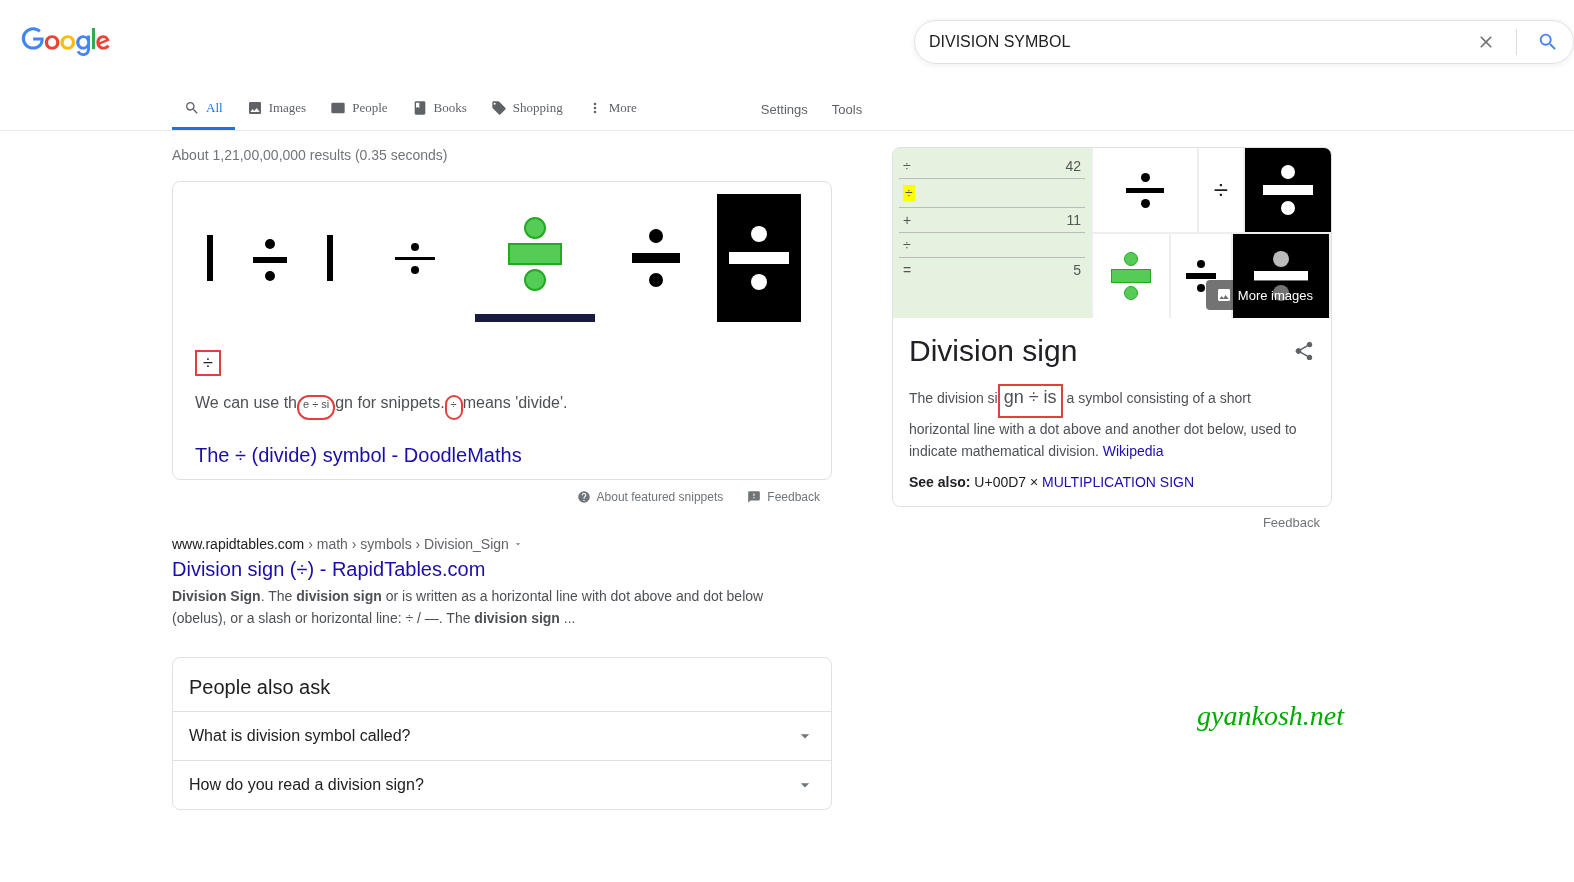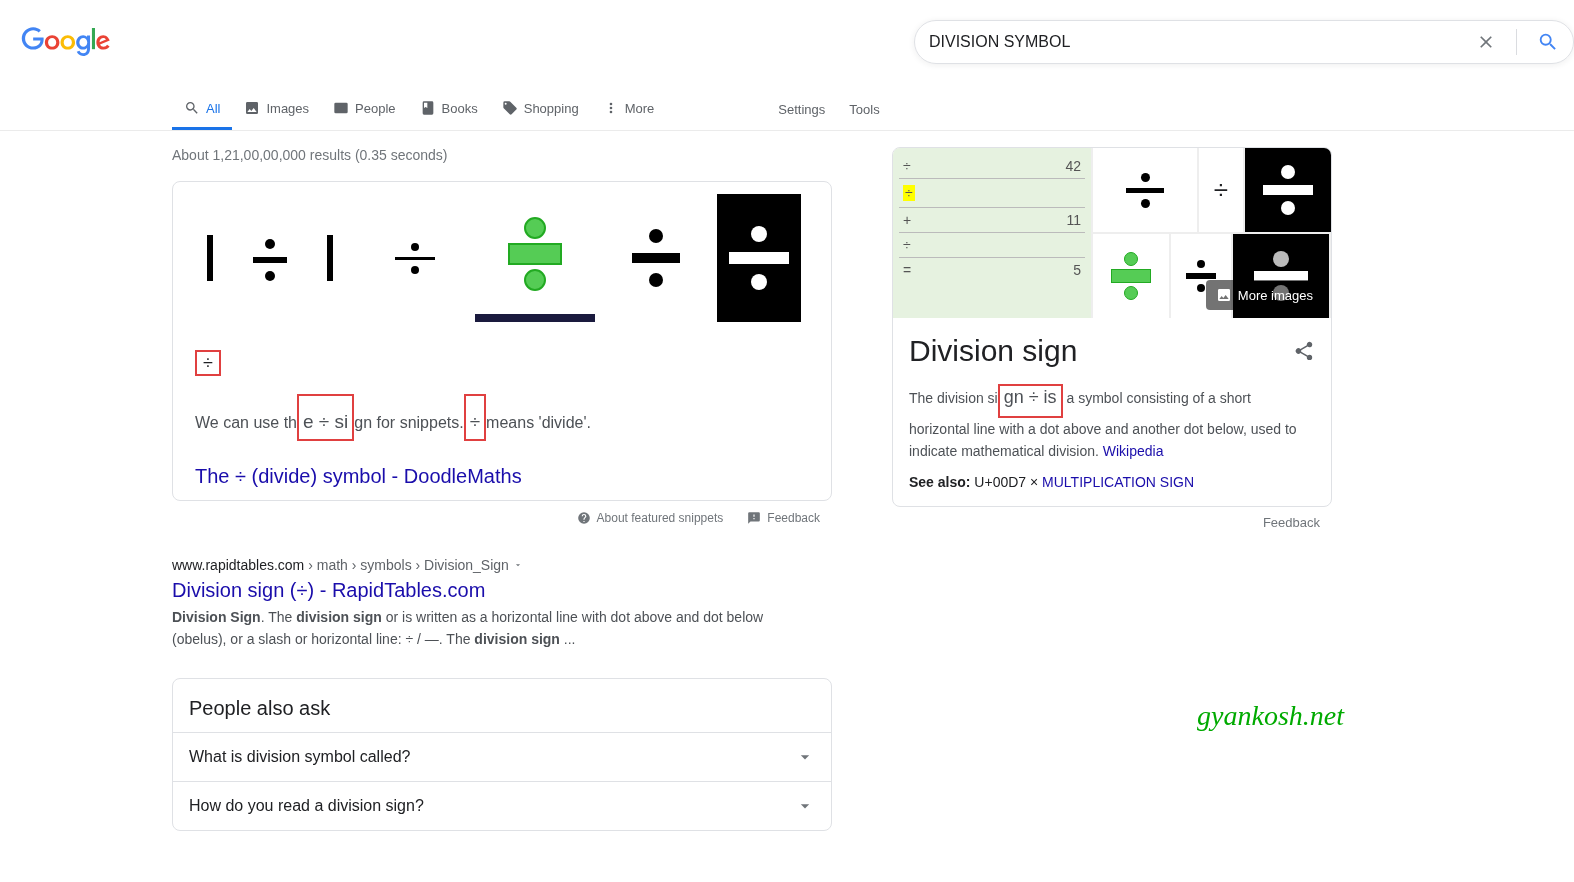--- a/index.html
+++ b/index.html
@@ -4,39 +4,39 @@
 <style>
 * { margin: 0; padding: 0; box-sizing: border-box; }
 body { font-family: arial, sans-serif; background: #fff; color: #202124; }
 .header { display: flex; align-items: center; padding: 20px 0 0 20px; justify-content: space-between; }
 .logo { margin-right: 40px; }
 .search-wrap { flex: 0 0 660px; display: flex; align-items: center; border: 1px solid #dfe1e5; border-radius: 24px; height: 44px; padding: 0 14px; box-shadow: 0 1px 6px rgba(32,33,36,.08); }
 .search-input { flex: 1; border: none; outline: none; font-size: 16px; color: #202124; }
 .search-icons { display: flex; align-items: center; gap: 16px; }
 .divider { width: 1px; height: 26px; background: #dadce0; margin: 0 4px; }
 .tabs-row { display: flex; align-items: center; padding: 0 0 0 172px; margin-top: 24px; border-bottom: 1px solid #ebebeb; }
-.tab { display: inline-flex; align-items: center; gap: 6px; color: #5f6368; font-size: 13px; padding: 12px 12px 14px; cursor: pointer; }
+.tab { display: inline-flex; align-items: center; gap: 6px; color: #5f6368; font-size: 13px; padding: 12px 12px 14px; cursor: pointer; font-family: Liberation Serif, serif; }
 .tab.active { color: #1a73e8; border-bottom: 3px solid #1a73e8; padding-bottom: 11px; }
 .tab-right { margin-left: 112px; display: flex; gap: 24px; }
 .tab-right span { color: #5f6368; font-size: 13px; cursor: pointer; }
 .content { padding: 16px 0 0 172px; display: flex; align-items: flex-start; gap: 60px; }
 .left { width: 660px; }
 .result-stats { color: #70757a; font-size: 14px; margin-bottom: 18px; }
 .featured { border: 1px solid #dfe1e5; border-radius: 8px; padding: 12px; }
 .img-strip { display: flex; gap: 2px; overflow: hidden; margin-bottom: 28px; }
 .thumb { height: 128px; background: #fff; display: flex; align-items: center; justify-content: center; position: relative; }
 .t1 { width: 170px; }
 .t2 { width: 116px; }
 .t3 { width: 120px; }
 .t4 { width: 118px; }
 .t5 { width: 84px; background: #000; }
 .redbox { border: 2px solid #e04040; padding: 2px 6px; display: inline-block; font-size: 18px; line-height: 1; }
 .snippet-sym { margin-left: 10px; margin-bottom: 18px; }
 .snippet-text { font-size: 16px; color: #4d5156; margin-left: 10px; margin-bottom: 24px; }
-.snippet-text .redbox { font-size: 19px; padding: 16px 4px 8px; }
+.snippet-text .redbox { font-size: 11px; padding: 2px 4px 8px; border-radius: 12px; }
 .cite { font-size: 14px; color: #202124; margin-left: 10px; }
 .cite .gray { color: #5f6368; }
 .result-title { font-size: 20px; color: #1a0dab; margin: 6px 0 0 10px; cursor: pointer; }
 .feat-footer { display: flex; justify-content: flex-end; gap: 24px; font-size: 12px; color: #70757a; margin-top: 10px; margin-right: 12px; }
 .feat-footer span { display: flex; align-items: center; gap: 6px; cursor: pointer; }
 .organic { margin-top: 32px; }
 .organic .cite { margin-left: 0; }
 .organic .result-title { margin-left: 0; }
 .desc { font-size: 14px; color: #4d5156; line-height: 1.58; margin-top: 4px; max-width: 600px; }
 .paa { border: 1px solid #dfe1e5; border-radius: 8px; margin-top: 28px; }

